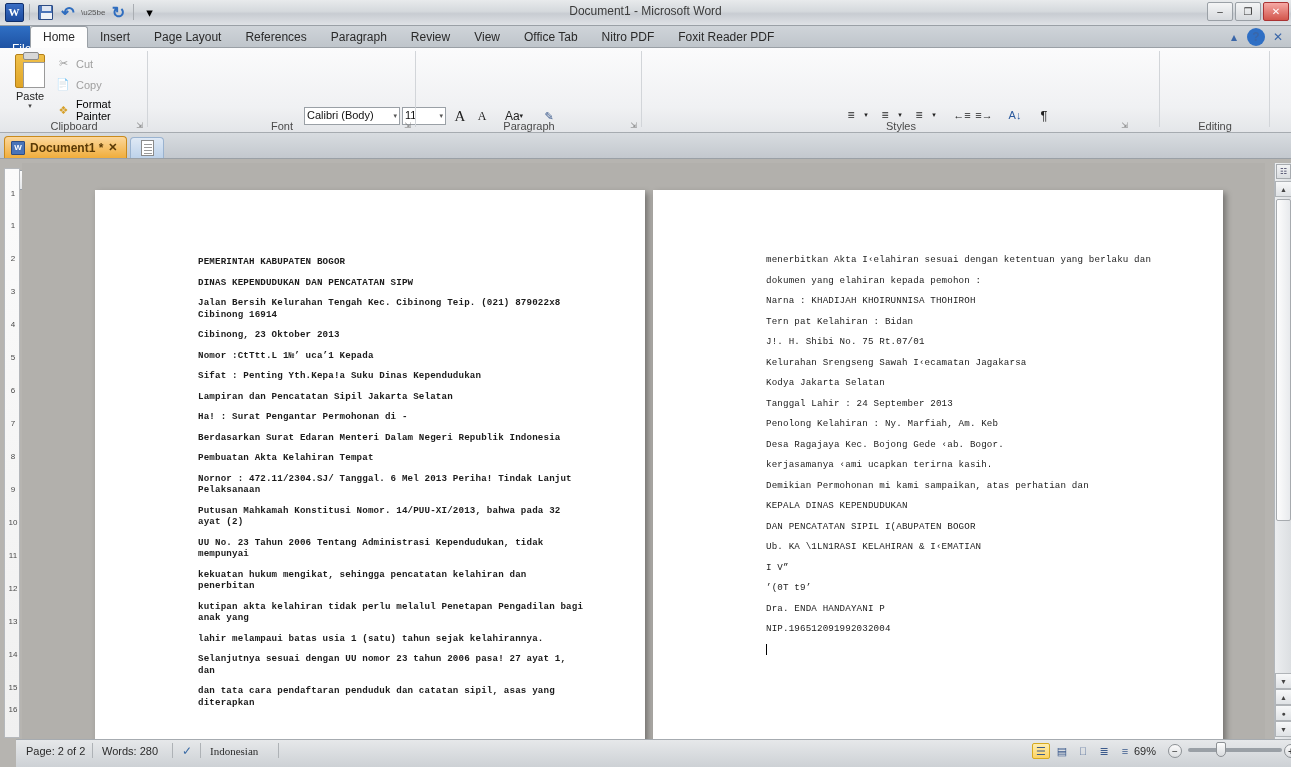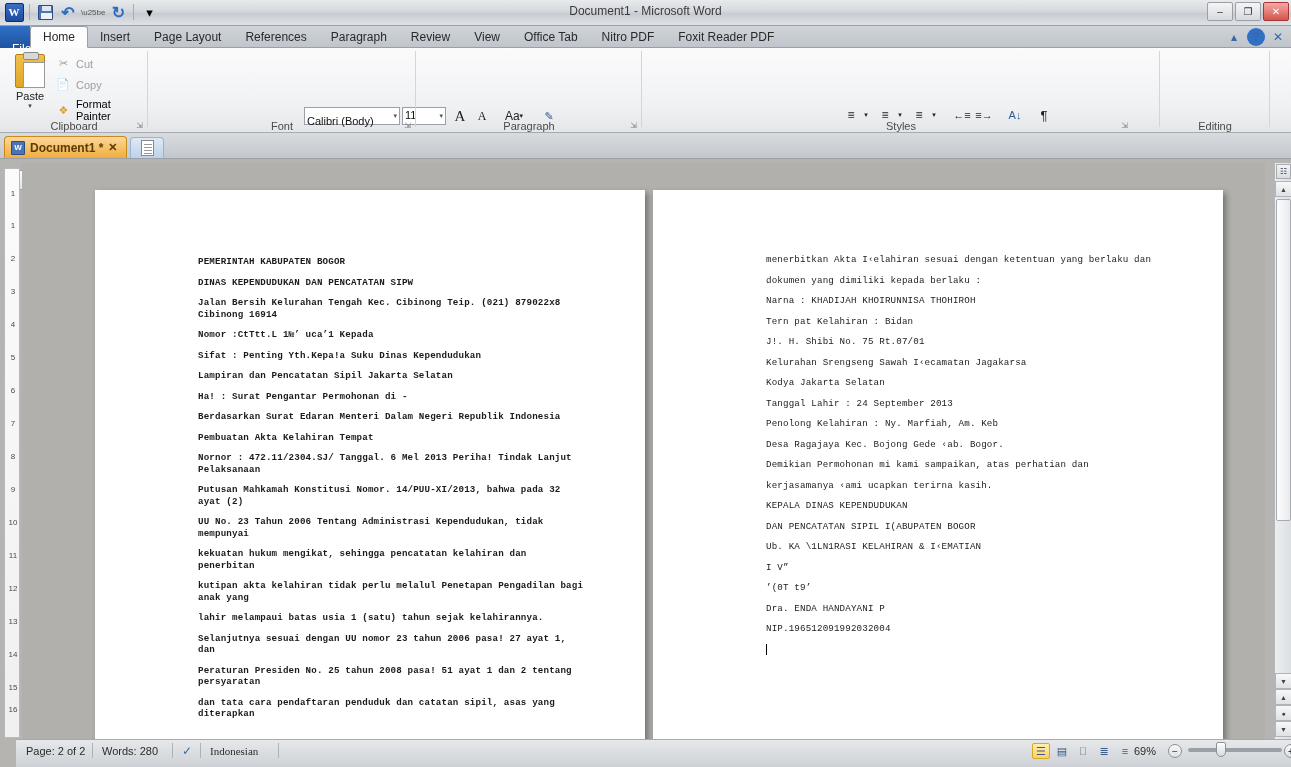--- a/index.html
+++ b/index.html
@@ -102,21 +102,21 @@
   .clip-ic:after{content:"";position:absolute;left:7px;top:7px;width:20px;height:24px;background:#fff;border:1px solid #9a9a9a;}
   .paste-lbl { font-size:11px; color:#222; margin-top:2px; }
   .paste-arrow { font-size:7px; color:#444; }
   .clip-item { position:absolute; left:56px; font-size:11px; display:flex; align-items:center; gap:5px; cursor:pointer;}
   .clip-item.dim { color:#a0a0a0; }
   .mini-ic { width:15px;height:15px;display:flex;align-items:center;justify-content:center;font-size:11px;}
 
   
   .fontname {
     position:absolute; left:156px; top:59px; width:96px; height:18px;
-    border:1px solid #9aa0a6; background:#fff; font-size:11px; padding:7px 2px; color:#111;
+    border:1px solid #9aa0a6; background:#fff; font-size:11px; padding:1px 2px; color:#111;
   }
   .fontsize {
     position:absolute; left:254px; top:59px; width:44px; height:18px;
     border:1px solid #9aa0a6; background:#fff; font-size:11px; padding:1px 2px; color:#111;
   }
   .cbo-arrow { position:absolute; right:2px; top:4px; font-size:7px; color:#555; }
   .rb { position:absolute; display:flex;align-items:center;justify-content:center; cursor:pointer;
         font-size:12px; color:#222; height:20px; }
   .rb.sel { background:linear-gradient(to bottom,#ffe9a8,#fcca4f); border:1px solid #d9a412; border-radius:2px;}
 
@@ -433,53 +433,53 @@
     <div class="indent-mark" style="left:487px; top:0px;"></div>
   </div>
 
   <div class="canvas">
 
     <div class="page left">
       <div class="inner ptext">
         <p>PEMERINTAH KABUPATEN BOGOR</p>
         <p>DINAS KEPENDUDUKAN DAN PENCATATAN SIPW</p>
         <p>Jalan Bersih Kelurahan Tengah Kec. Cibinong Teip. (021) 879022x8 Cibinong 16914</p>
+        <p>Cibinong, 23 Oktober 2013</p>
         <p>Nomor :CtTtt.L 1№’ uca’1 Kepada</p>
         <p>Sifat : Penting Yth.Kepa!a Suku Dinas Kependudukan</p>
         <p>Lampiran dan Pencatatan Sipil Jakarta Selatan</p>
         <p>Ha! : Surat Pengantar Permohonan di -</p>
         <p>Berdasarkan Surat Edaran Menteri Dalam Negeri Republik Indonesia</p>
         <p>Pembuatan Akta Kelahiran Tempat</p>
         <p>Nornor : 472.11/2304.SJ/ Tanggal. 6 Mel 2013 Periha! Tindak Lanjut Pelaksanaan</p>
         <p>Putusan Mahkamah Konstitusi Nomor. 14/PUU-XI/2013, bahwa pada 32 ayat (2)</p>
         <p>UU No. 23 Tahun 2006 Tentang Administrasi Kependudukan, tidak mempunyai</p>
         <p>kekuatan hukum mengikat, sehingga pencatatan kelahiran dan penerbitan</p>
         <p>kutipan akta kelahiran tidak perlu melalul Penetapan Pengadilan bagi anak yang</p>
         <p>lahir melampaui batas usia 1 (satu) tahun sejak kelahirannya.</p>
         <p>Selanjutnya sesuai dengan UU nomor 23 tahun 2006 pasa! 27 ayat 1, dan</p>
-        <p>Peraturan Presiden No. 25 tahun 2008 pasa! 51 ayat 1 dan 2 tentang persyaratan</p>
         <p>dan tata cara pendaftaran penduduk dan catatan sipil, asas yang diterapkan</p>
 
       </div>
     </div>
 
     <div class="page right">
       <div class="inner ptext">
         <p>menerbitkan Akta I‹elahiran sesuai dengan ketentuan yang berlaku dan</p>
-        <p>dokumen yang dimiliki kepada berlaku :</p>
+        <p>dokumen yang elahiran kepada pemohon :</p>
         <p>Narna : KHADIJAH KHOIRUNNISA THOHIROH</p>
         <p>Tern pat Kelahiran : Bidan</p>
         <p>J!. H. Shibi No. 75 Rt.07/01</p>
         <p>Kelurahan Srengseng Sawah I‹ecamatan Jagakarsa</p>
         <p>Kodya Jakarta Selatan</p>
         <p>Tanggal Lahir : 24 September 2013</p>
         <p>Penolong Kelahiran : Ny. Marfiah, Am. Keb</p>
         <p>Desa Ragajaya Kec. Bojong Gede ‹ab. Bogor.</p>
+        <p>kerjasamanya ‹ami ucapkan terirna kasih.</p>
         <p>Demikian Permohonan mi kami sampaikan, atas perhatian dan</p>
-        <p>kerjasamanya ‹ami ucapkan terirna kasih.</p>
         <p>KEPALA DINAS KEPENDUDUKAN</p>
         <p>DAN PENCATATAN SIPIL I(ABUPATEN BOGOR</p>
         <p>Ub. KA \1LN1RASI KELAHIRAN &amp; I‹EMATIAN</p>
         <p>I V”</p>
         <p>’(0T t9’</p>
         <p>Dra. ENDA HANDAYANI P</p>
         <p>NIP.196512091992032004</p>
         <p><span class="caret"></span></p>
       </div>
     </div>

